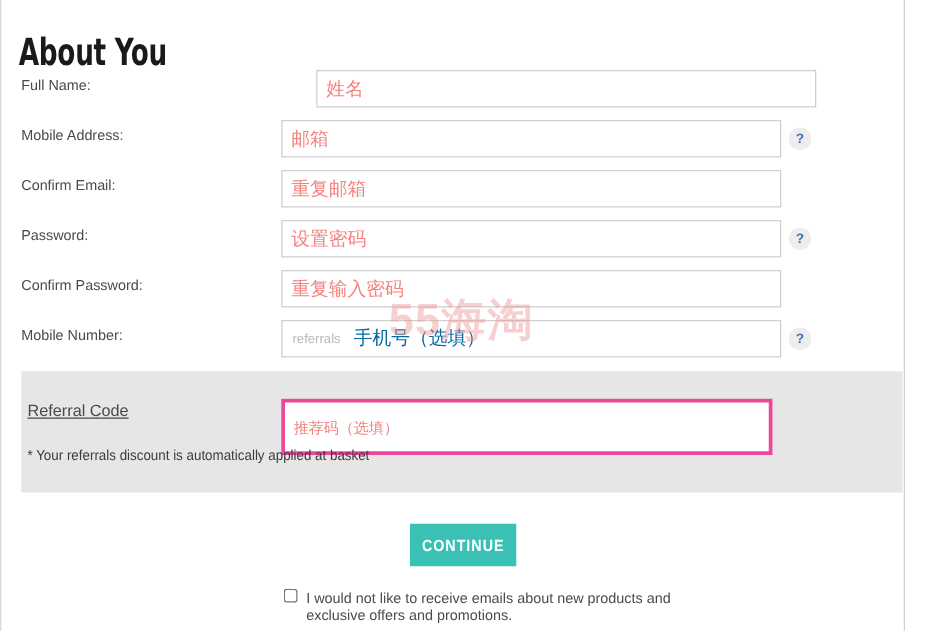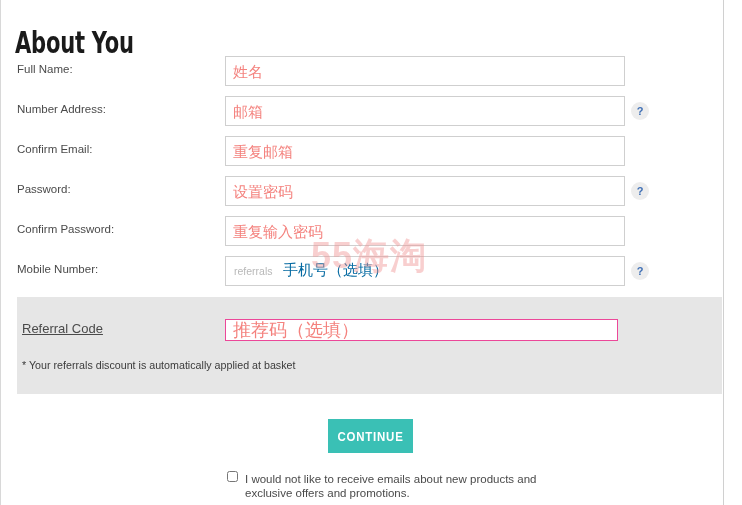--- a/index.html
+++ b/index.html
@@ -153,26 +153,26 @@
     font-size: 13px;
     color: #4a4a4a;
     white-space: nowrap;
     text-decoration: underline;
   }
   .referral-input {
     position: absolute;
     left: 208px;
     top: 22px;
     width: 393px;
-    height: 22px;
+    height: 45px;
     box-sizing: border-box;
-    border: 1px solid #ec4899;
+    border: 3px solid #ec4899;
     background: #ffffff;
     font-family: "Liberation Sans", sans-serif;
-    font-size: 18px;
+    font-size: 12px;
     color: #f4827e;
     padding: 0 7px;
     outline: none;
     -webkit-appearance: none;
   }
   .referral-input::placeholder {
     color: #f4827e;
     opacity: 1;
   }
   .referral-note {
@@ -257,24 +257,24 @@
 </head>
 <body>
 
 <div class="content">
 
   <h1 class="page-title">About You</h1>
 
   <div id="form-rows">
       <div class="form-row" style="top: 56px;">
         <label class="field-label">Full Name:</label>
-        <input type="text" class="text-input" placeholder="姓名" style="width: 400px;">
+        <input type="text" class="text-input" placeholder="姓名" style="width: 400px; margin-left: 28px;">
       </div>
       <div class="form-row" style="top: 96px;">
-        <label class="field-label">Number Address:</label>
+        <label class="field-label">Mobile Address:</label>
         <input type="text" class="text-input" placeholder="邮箱" style="width: 400px;">
         <span class="help-icon">?</span>
       </div>
       <div class="form-row" style="top: 136px;">
         <label class="field-label">Confirm Email:</label>
         <input type="text" class="text-input" placeholder="重复邮箱" style="width: 400px;">
       </div>
       <div class="form-row" style="top: 176px;">
         <label class="field-label">Password:</label>
         <input type="text" class="text-input" placeholder="设置密码" style="width: 400px;">

